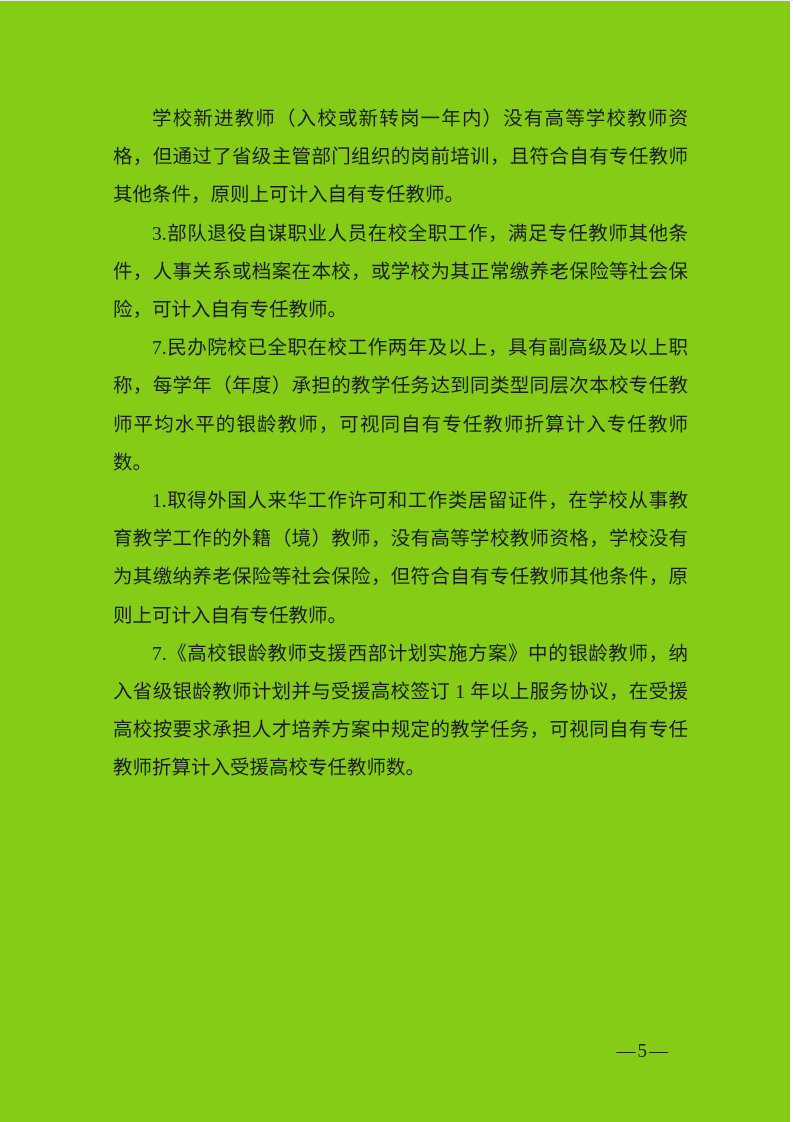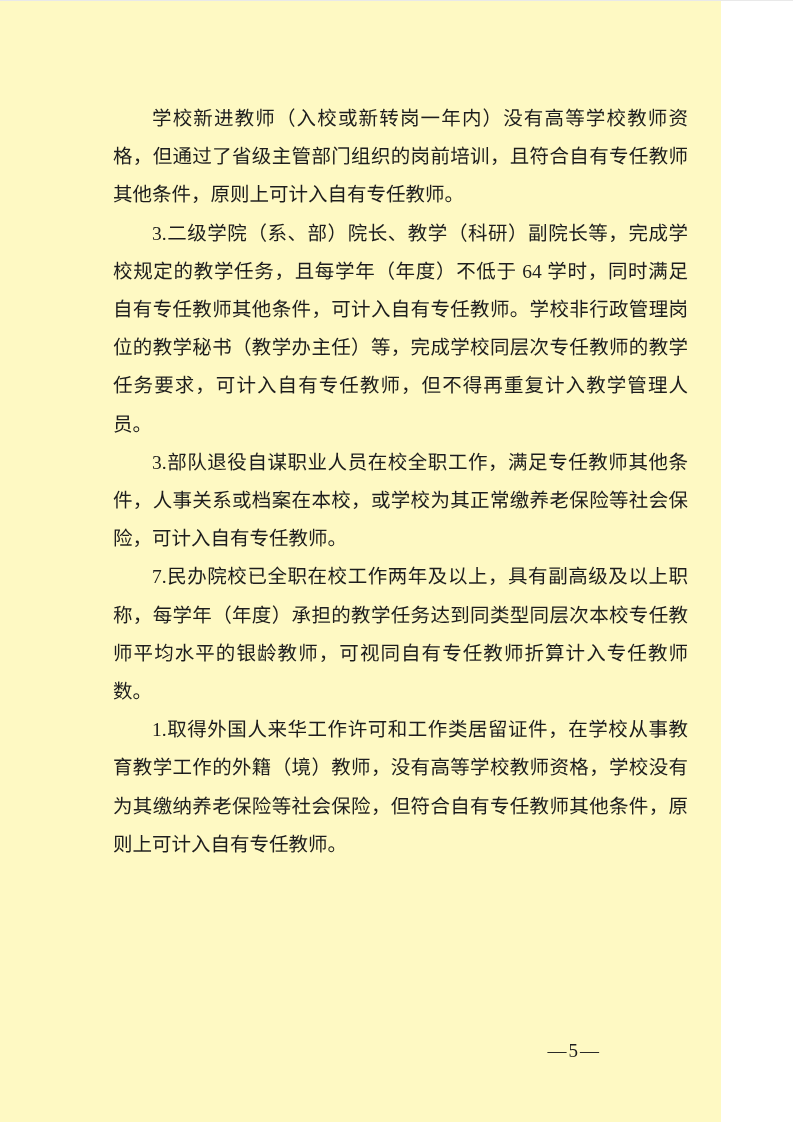--- a/index.html
+++ b/index.html
@@ -9,23 +9,23 @@
   }
   body {
     width: 793px;
     height: 1122px;
     background: #ffffff;
     overflow: hidden;
     font-family: "Liberation Serif", "DejaVu Serif", serif;
   }
   .page {
     position: relative;
-    width: 721px;
+    width: 790px;
     height: 1122px;
-    background: #fef9c3;
+    background: #84cc16;
     box-sizing: border-box;
   }
   .scan-edge {
     position: absolute;
     top: 0;
     left: 0;
     width: 793px;
     height: 1px;
     background: #e9e9e9;
   }
@@ -57,20 +57,20 @@
   }
 </style>
 </head>
 <body>
 
 <div class="page">
   <div class="scan-edge"></div>
 
   <main class="content">
     <p class="para">学校新进教师（入校或新转岗一年内）没有高等学校教师资格，但通过了省级主管部门组织的岗前培训，且符合自有专任教师其他条件，原则上可计入自有专任教师。</p>
-    <p class="para">3.二级学院（系、部）院长、教学（科研）副院长等，完成学校规定的教学任务，且每学年（年度）不低于 64 学时，同时满足自有专任教师其他条件，可计入自有专任教师。学校非行政管理岗位的教学秘书（教学办主任）等，完成学校同层次专任教师的教学任务要求，可计入自有专任教师，但不得再重复计入教学管理人员。</p>
     <p class="para">3.部队退役自谋职业人员在校全职工作，满足专任教师其他条件，人事关系或档案在本校，或学校为其正常缴养老保险等社会保险，可计入自有专任教师。</p>
     <p class="para">7.民办院校已全职在校工作两年及以上，具有副高级及以上职称，每学年（年度）承担的教学任务达到同类型同层次本校专任教师平均水平的银龄教师，可视同自有专任教师折算计入专任教师数。</p>
     <p class="para">1.取得外国人来华工作许可和工作类居留证件，在学校从事教育教学工作的外籍（境）教师，没有高等学校教师资格，学校没有为其缴纳养老保险等社会保险，但符合自有专任教师其他条件，原则上可计入自有专任教师。</p>
+    <p class="para">7.《高校银龄教师支援西部计划实施方案》中的银龄教师，纳入省级银龄教师计划并与受援高校签订 1 年以上服务协议，在受援高校按要求承担人才培养方案中规定的教学任务，可视同自有专任教师折算计入受援高校专任教师数。</p>
   </main>
 
   <div class="page-number">—5—</div>
 </div>
 
 </body></html>

